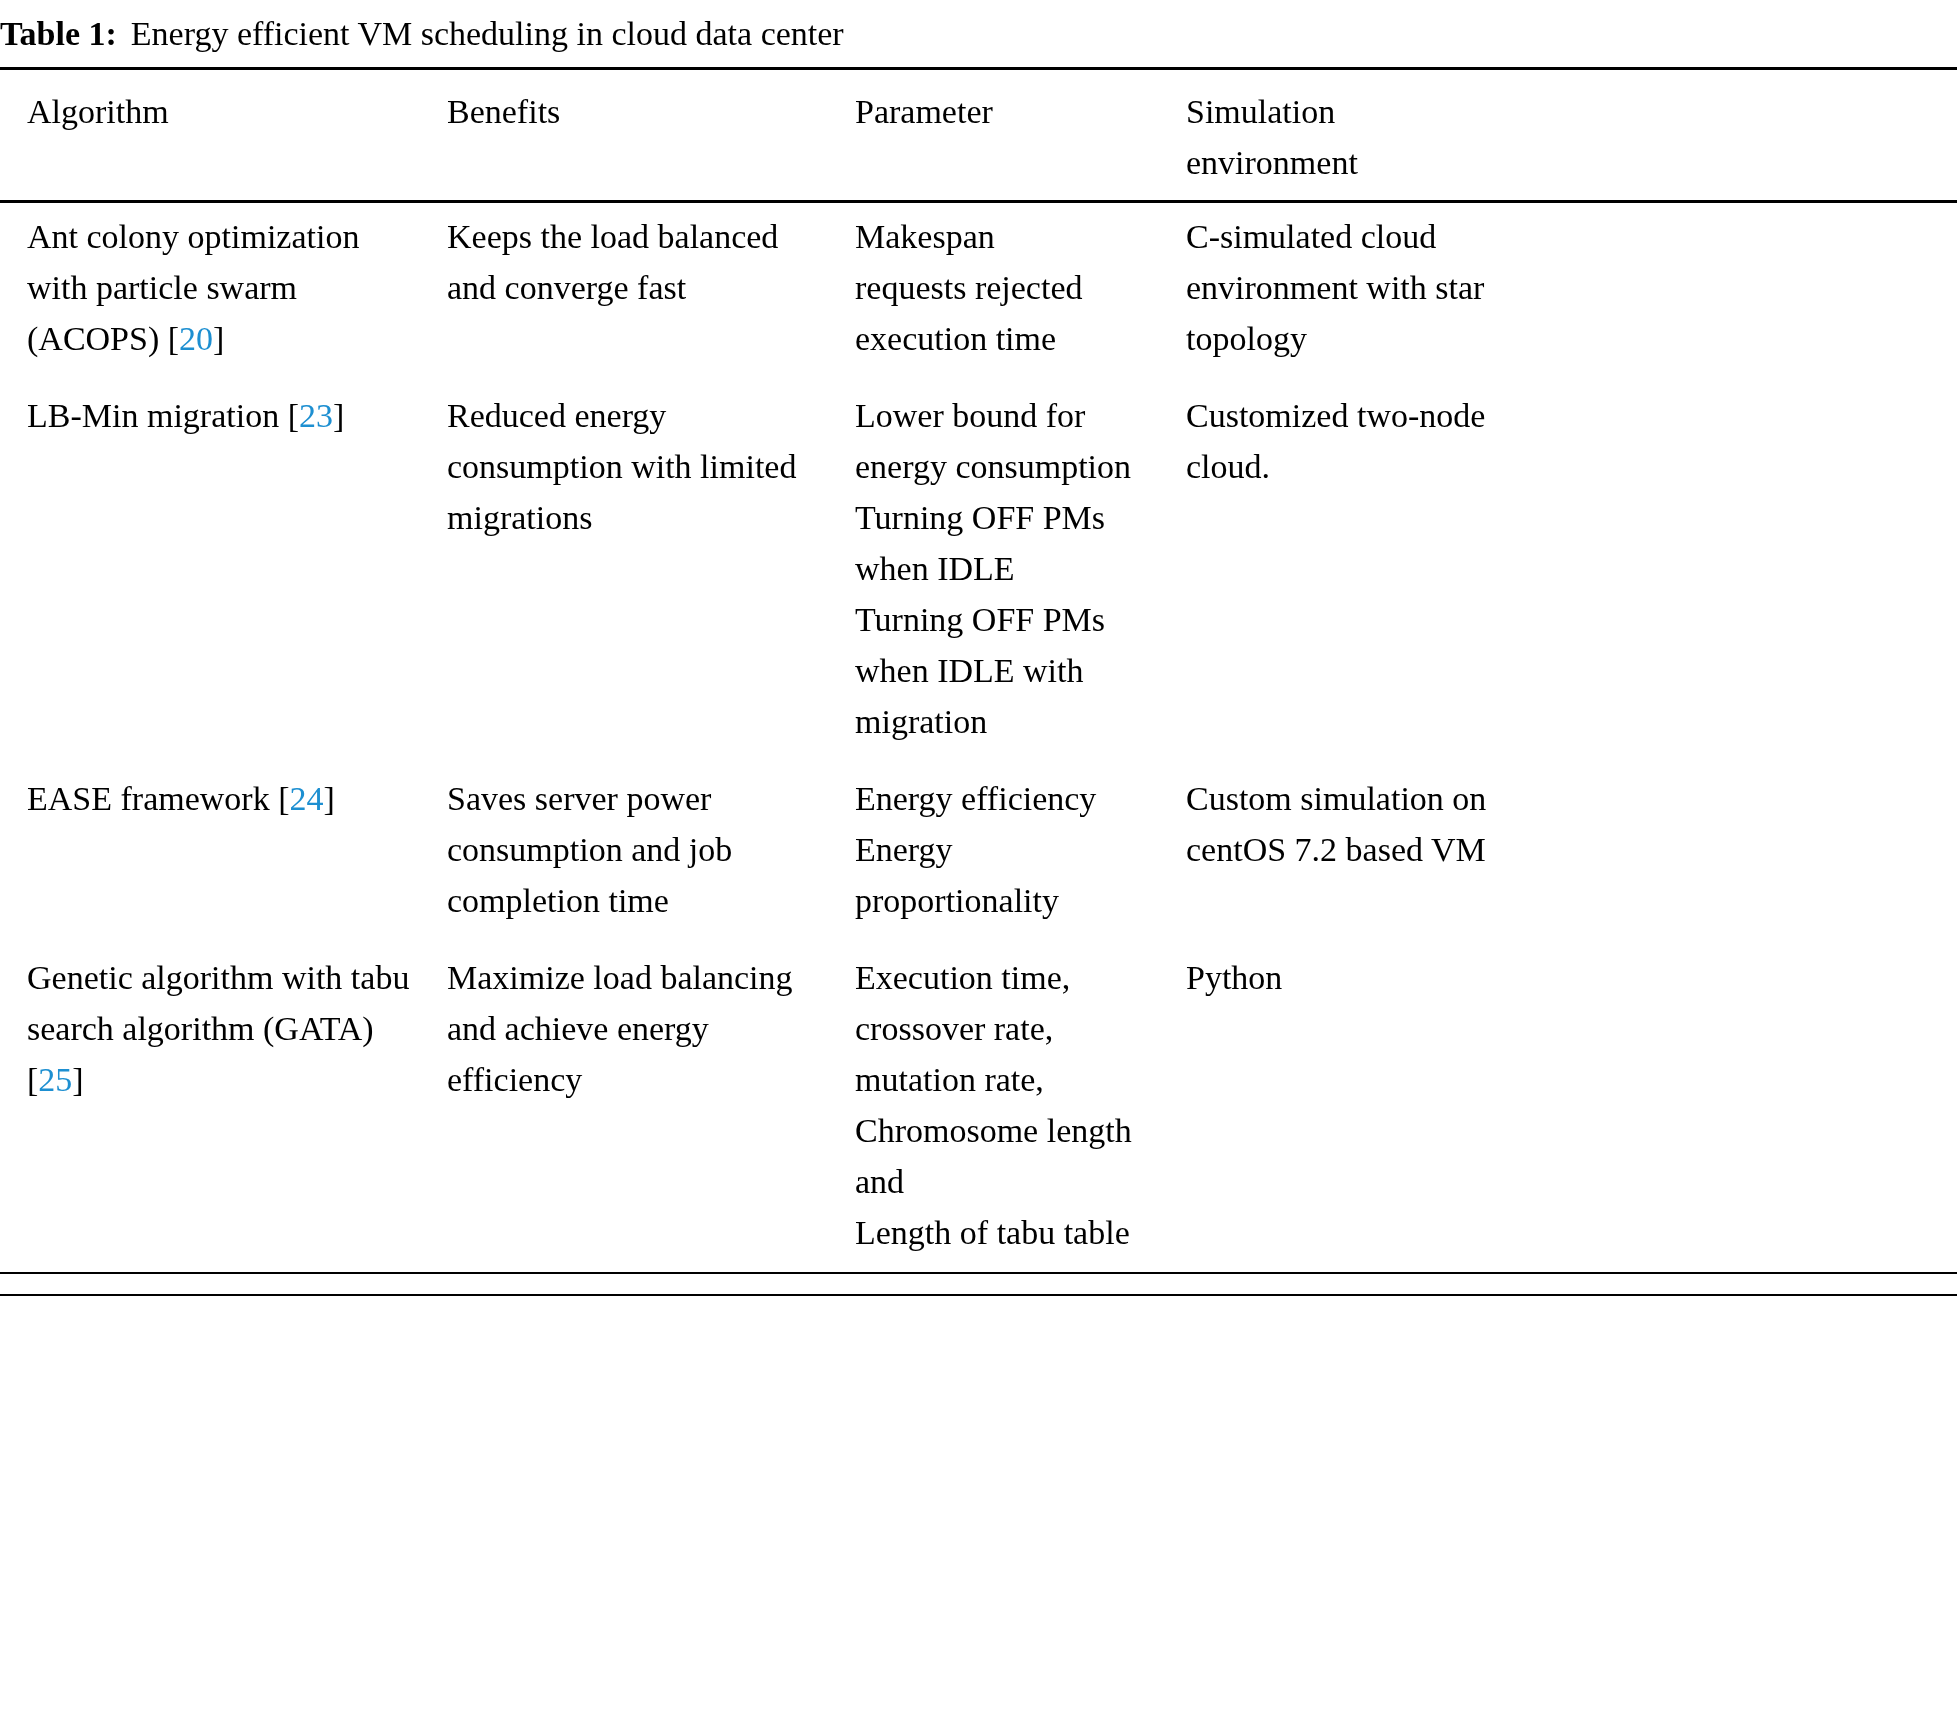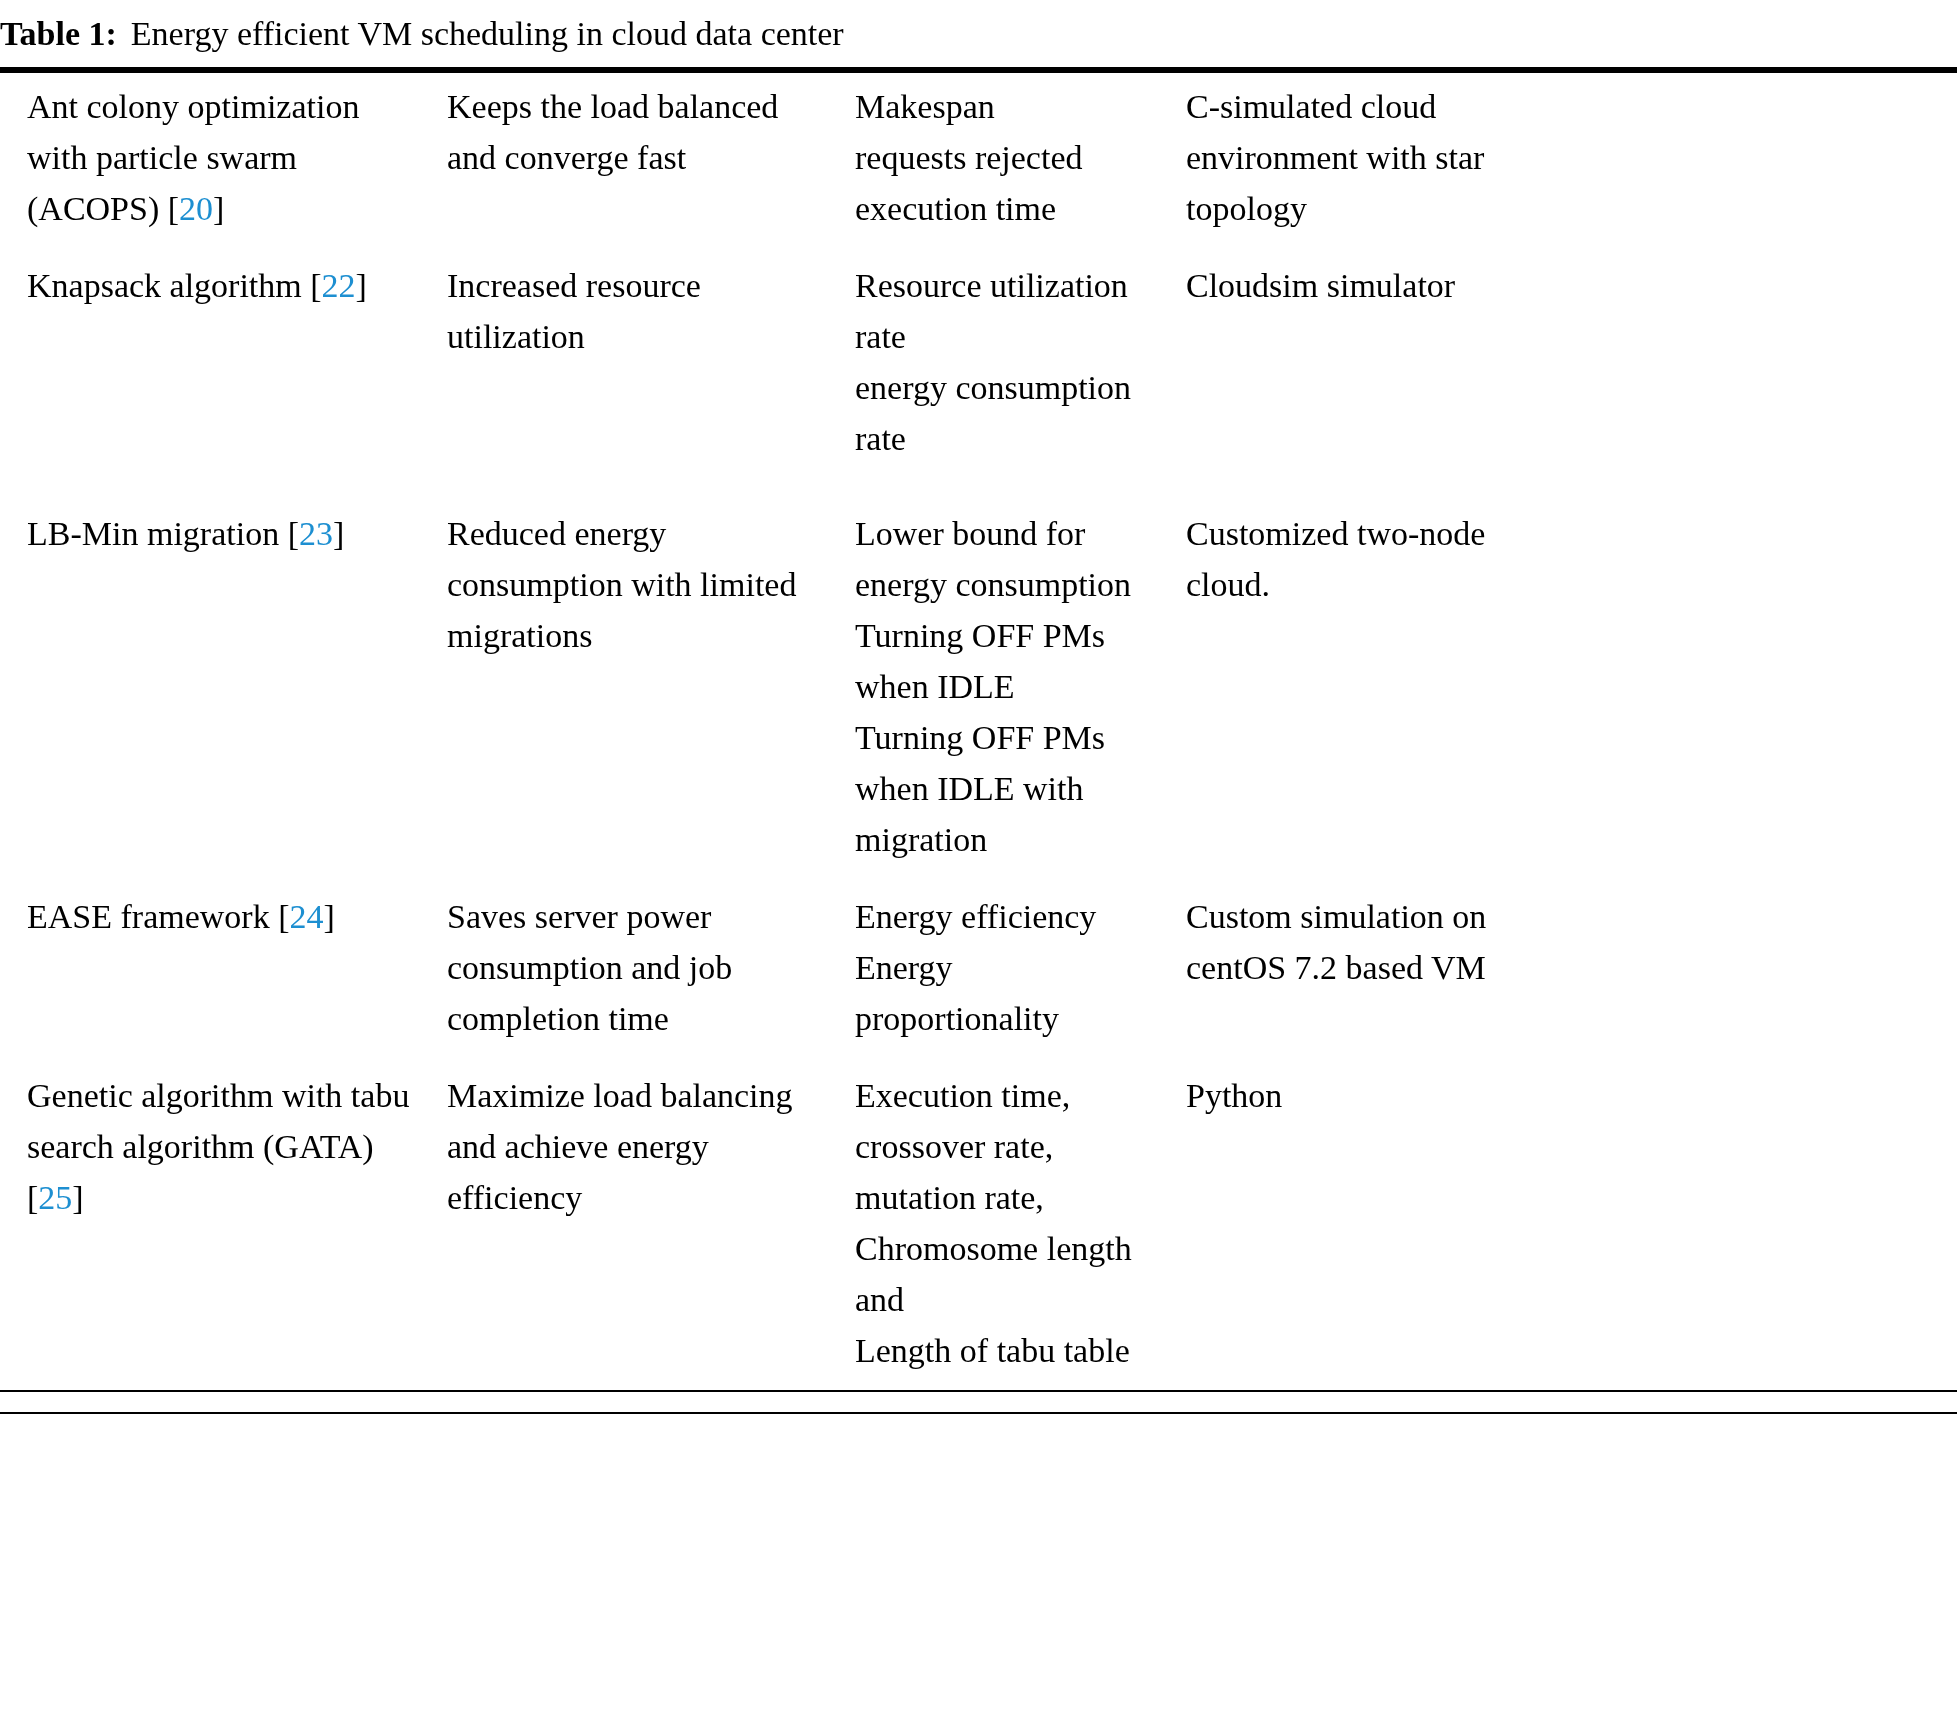--- a/index.html
+++ b/index.html
@@ -60,20 +60,37 @@
 </style>
 </head>
 <body>
 
 <div class="page">
 
   <div class="caption"><span class="cap-label">Table 1:</span><span class="cap-text">Energy efficient VM scheduling in cloud data center</span></div>
 
   <div class="rule"></div>
 
+  <table>
+    <colgroup>
+      <col style="width:447px">
+      <col style="width:408px">
+      <col style="width:331px">
+      <col>
+    </colgroup>
+    <thead>
+      <tr>
+        <th class="c1">Algorithm</th>
+        <th class="c2">Benefits</th>
+        <th class="c3">Parameter</th>
+        <th class="c4">Simulation
+environment</th>
+      </tr>
+    </thead>
+  </table>
 
   <div class="rule"></div>
 
   <table>
     <colgroup>
       <col style="width:447px">
       <col style="width:408px">
       <col style="width:331px">
       <col>
     </colgroup>
@@ -83,30 +100,20 @@
 with particle swarm
 (ACOPS) [</span><a class="ref">20</a><span>]</span></td>
         <td class="c2">Keeps the load balanced
 and converge fast</td>
         <td class="c3">Makespan
 requests rejected
 execution time</td>
         <td class="c4">C-simulated cloud
 environment with star
 topology</td>
-      </tr>
-      <tr class="row-gap">
-        <td class="c1"><span>Knapsack algorithm [</span><a class="ref">22</a><span>]</span></td>
-        <td class="c2">Increased resource
-utilization</td>
-        <td class="c3">Resource utilization
-rate
-energy consumption
-rate</td>
-        <td class="c4">Cloudsim simulator</td>
       </tr>
       <tr>
         <td class="c1"><span>LB-Min migration [</span><a class="ref">23</a><span>]</span></td>
         <td class="c2">Reduced energy
 consumption with limited
 migrations</td>
         <td class="c3">Lower bound for
 energy consumption
 Turning OFF PMs
 when IDLE

